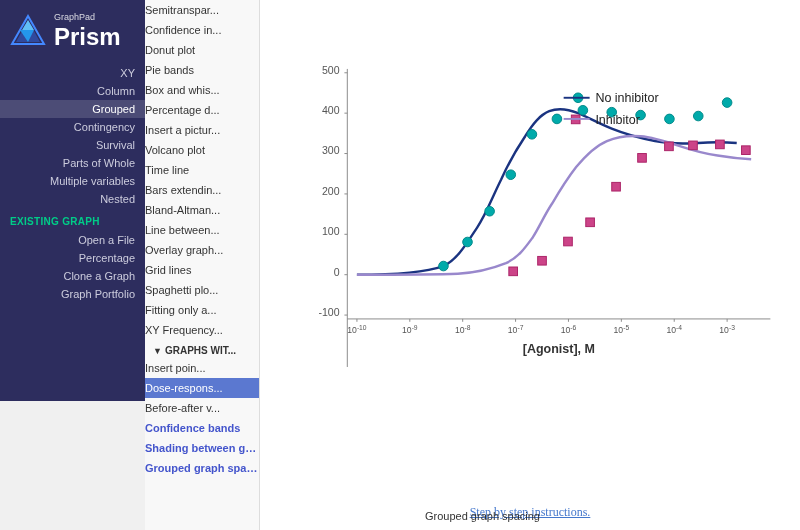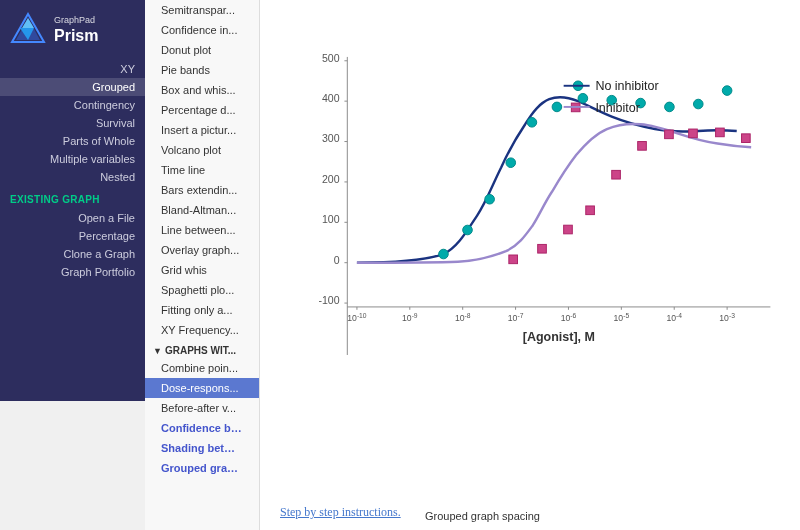--- a/index.html
+++ b/index.html
@@ -37,21 +37,21 @@
     .logo-text {
       color: white;
       font-size: 11px;
       line-height: 1.2;
     }
     .logo-text .graphpad {
       font-size: 9px;
       opacity: 0.8;
     }
     .logo-text .prism {
-      font-size: 16px;
+      font-size: 24px;
       font-weight: bold;
       color: white;
     }
 
     .sidebar-section-title {
       color: #00cc88;
       font-size: 10px;
       font-weight: bold;
       padding: 8px 10px 4px 10px;
       letter-spacing: 0.3px;
@@ -78,21 +78,21 @@
       border-right: 1px solid #ddd;
       overflow-y: auto;
       overflow-x: hidden;
     }
     .menu-panel::-webkit-scrollbar { width: 4px; }
     .menu-panel::-webkit-scrollbar-thumb { background: #ccc; }
 
     .menu-item {
       font-size: 11px;
       color: #333;
-      padding: 4px 16px;
+      padding: 4px 0;
       cursor: pointer;
       white-space: nowrap;
       overflow: hidden;
       text-overflow: ellipsis;
     }
     .menu-item.selected {
       background: #5b78d0;
       color: white;
     }
     .menu-section-header {
@@ -110,23 +110,23 @@
       font-weight: 700;
     }
 
     
     .main-content {
       flex: 1;
       height: 530px;
       background: white;
       display: flex;
       flex-direction: column;
-      align-items: flex-start;
+      align-items: center;
       justify-content: flex-start;
-      padding: 20px 20px 10px 20px;
+      padding: 32px 20px 10px 20px;
       position: relative;
     }
 
     .chart-container {
       width: 100%;
       flex: 1;
       position: relative;
     }
 
     svg.chart {
@@ -162,20 +162,21 @@
       <polygon points="10,16 24,16 18,28" fill="#22aaff" opacity="0.8"></polygon>
       <polygon points="18,6 24,16 12,16" fill="#66ccff" opacity="0.9"></polygon>
     </svg>
     <div class="logo-text">
       <div class="graphpad">GraphPad</div>
       <div class="prism">Prism</div>
     </div>
   </div>
 
   <div class="sidebar-item">XY</div>
+  <div class="sidebar-item">Column</div>
   <div class="sidebar-item active">Grouped</div>
   <div class="sidebar-item">Contingency</div>
   <div class="sidebar-item">Survival</div>
   <div class="sidebar-item">Parts of Whole</div>
   <div class="sidebar-item">Multiple variables</div>
   <div class="sidebar-item">Nested</div>
 
   <div class="sidebar-section-title">EXISTING GRAPH</div>
   <div class="sidebar-item">Open a File</div>
   <div class="sidebar-item">Percentage</div>
@@ -190,30 +191,30 @@
   <div class="menu-item">Pie bands</div>
   <div class="menu-item">Box and whis...</div>
   <div class="menu-item">Percentage d...</div>
   <div class="menu-item">Insert a pictur...</div>
   <div class="menu-item">Volcano plot</div>
   <div class="menu-item">Time line</div>
   <div class="menu-item">Bars extendin...</div>
   <div class="menu-item">Bland-Altman...</div>
   <div class="menu-item">Line between...</div>
   <div class="menu-item">Overlay graph...</div>
-  <div class="menu-item">Grid whis</div>
+  <div class="menu-item">Grid lines</div>
   <div class="menu-item">Spaghetti plo...</div>
   <div class="menu-item">Fitting only a...</div>
   <div class="menu-item">XY Frequency...</div>
 
   <div class="menu-section-header">
     <span class="arrow">▼</span>
     <span>GRAPHS WIT...</span>
   </div>
-  <div class="menu-item">Combine poin...</div>
+  <div class="menu-item">Insert poin...</div>
   <div class="menu-item selected">Dose-respons...</div>
   <div class="menu-item">Before-after v...</div>
   <div class="menu-item bottom-active">Confidence bands</div>
   <div class="menu-item bottom-active">Shading between grid lines</div>
   <div class="menu-item bottom-active">Grouped graph spacing</div>
 </div>
 
 <div class="main-content">
   <div class="chart-container">
     <svg class="chart" viewBox="0 0 520 400" xmlns="http://www.w3.org/2000/svg">

